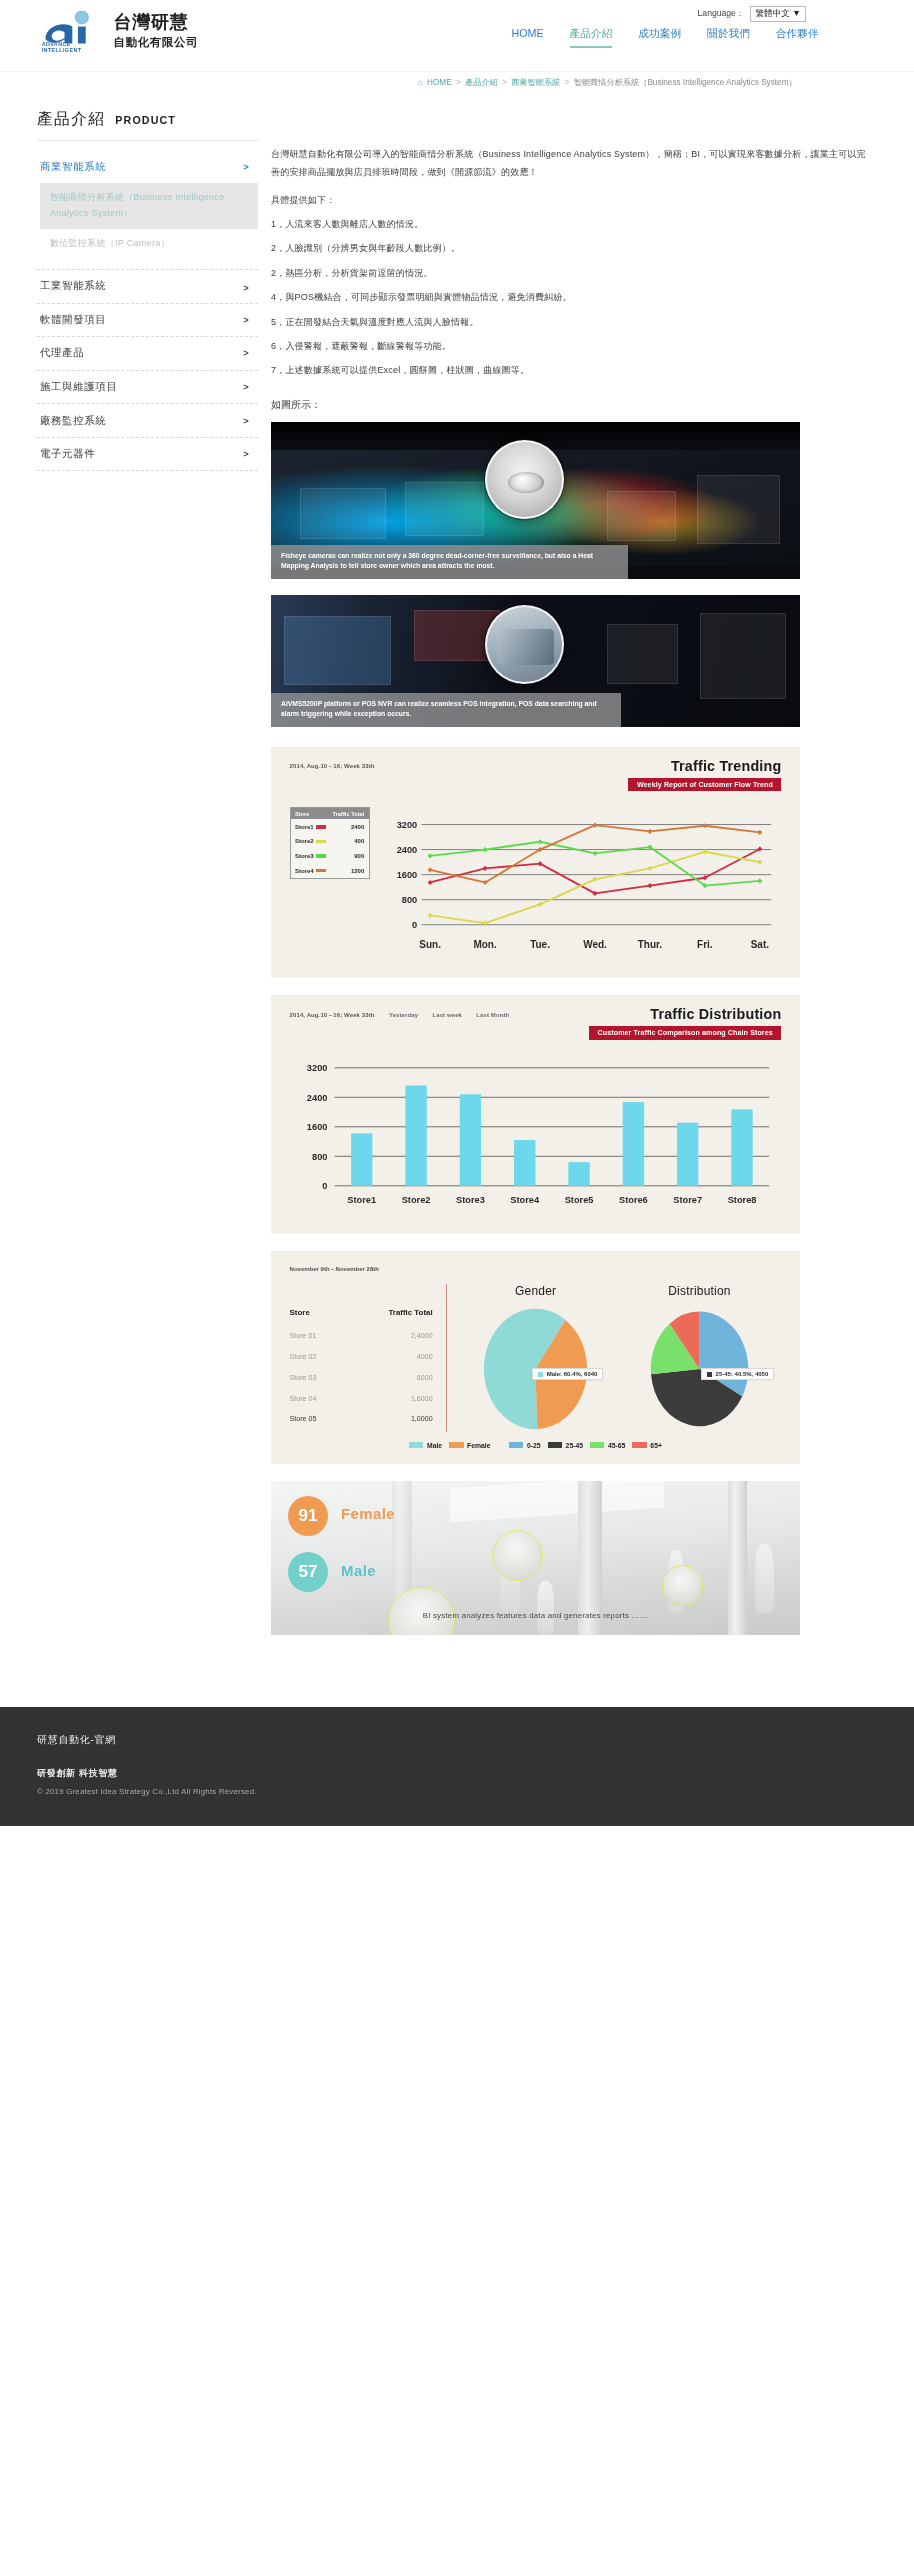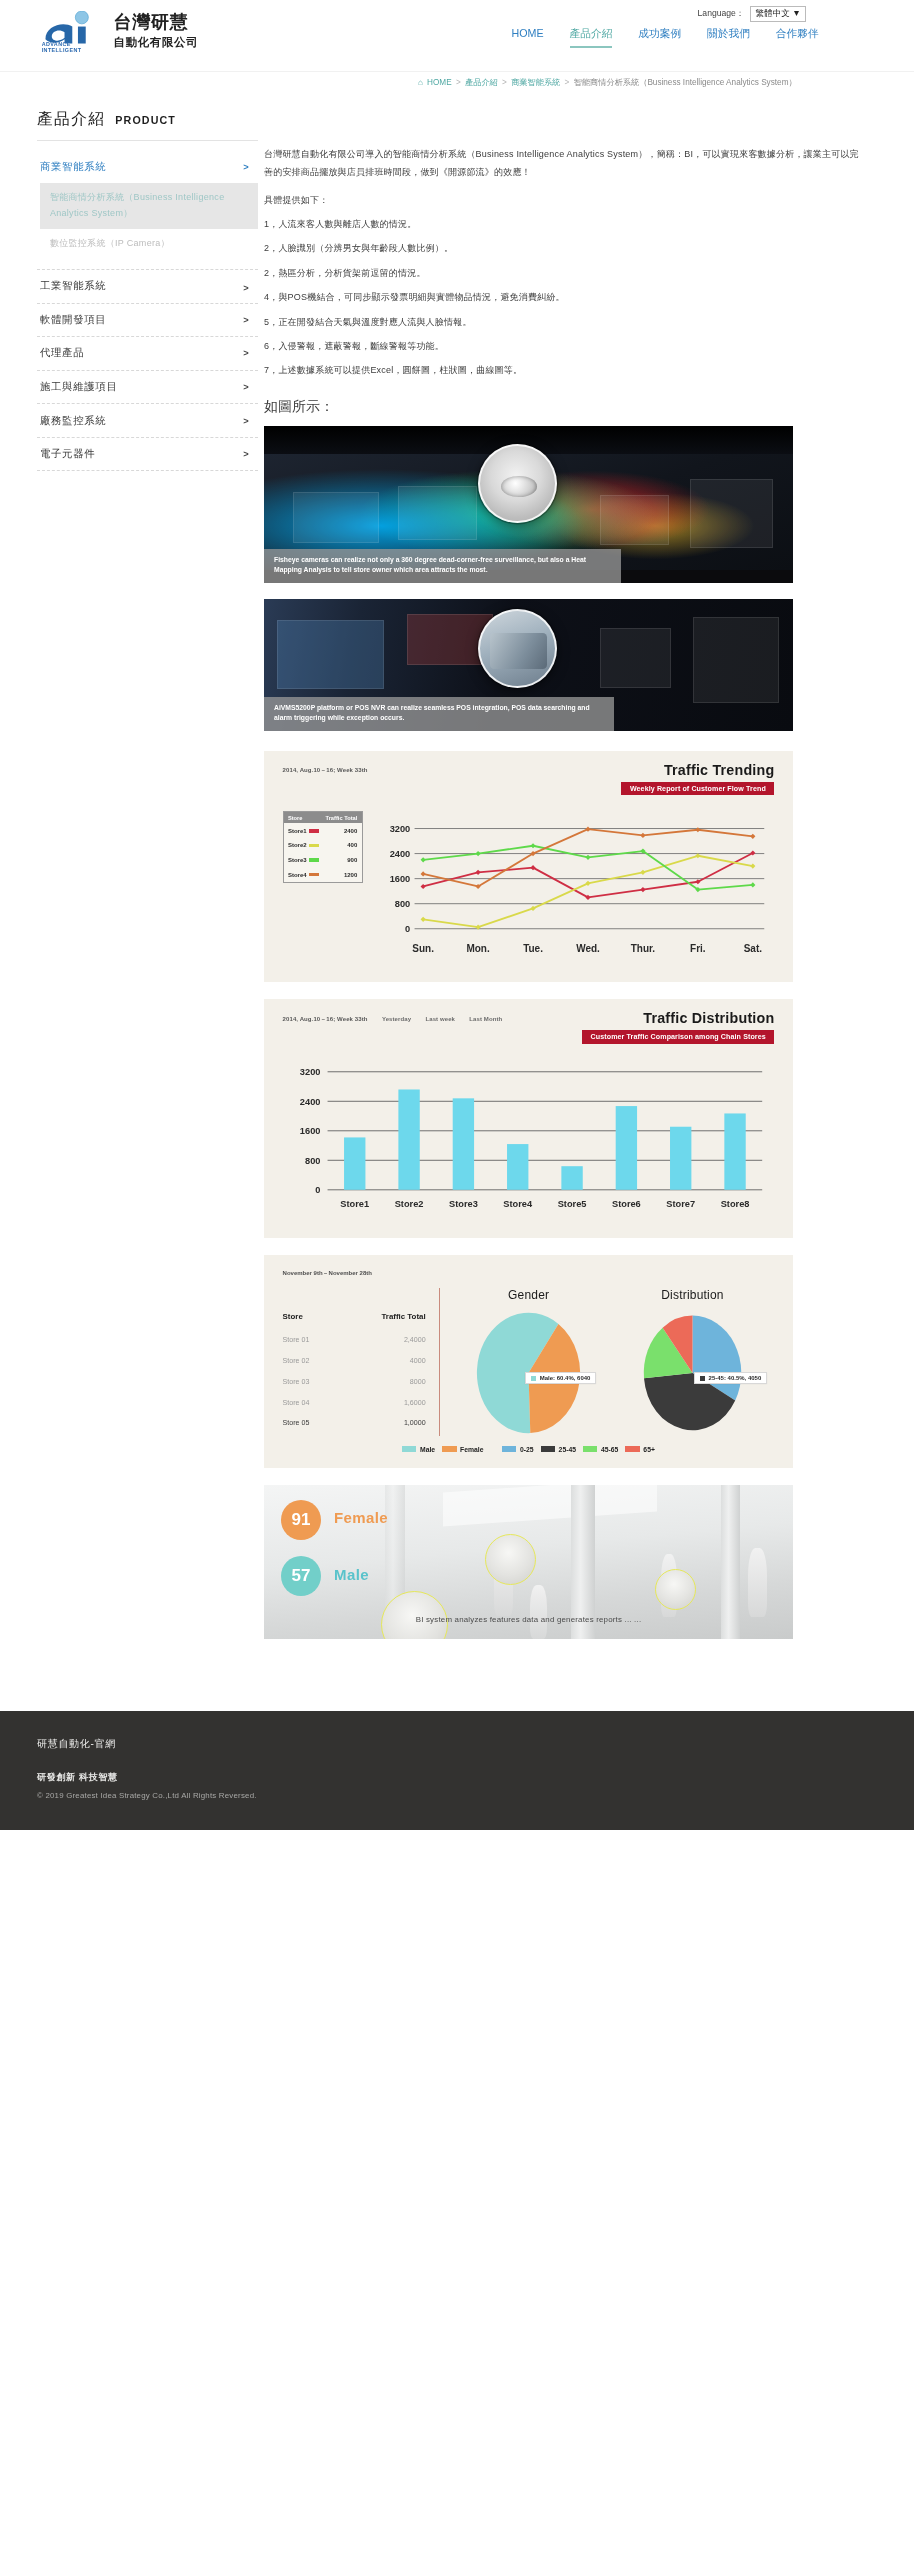--- a/index.html
+++ b/index.html
@@ -169,39 +169,39 @@
     cursor: pointer;
     letter-spacing: 0.3px;
   }
   .side-sub.sel { background: #e6e6e6; }
   .side-sub.plain { color: #bcbcbc; }
   .side-gap { height: 10px; }
 
   
   .content {
     width: 600px;
-    margin-left: 6px;
+    margin-left: 13px;
     padding-top: 15.7px;
   }
   .content p.body {
     font-size: 9px;
     line-height: 2.0;
     color: #3c3c3c;
     margin-bottom: 10px;
     letter-spacing: 0.2px;
   }
   .content p.tight { margin-bottom: 5.7px; }
   .content p.listline {
     font-size: 9px;
     line-height: 2.0;
     color: #3c3c3c;
     margin-bottom: 6.4px;
     letter-spacing: 0.2px;
   }
-  .asfig { margin: 18.6px 0 10px 0; font-size: 14px; color: #3c3c3c; }
+  .asfig { margin: 18.6px 0 10px 0; font-size: 10px; color: #3c3c3c; }
 
   
   .photo {
     width: 529px;
     position: relative;
     overflow: hidden;
   }
   .photo.p1 { height: 157px; margin-bottom: 15.7px; }
   .photo.p2 { height: 132px; margin-bottom: 20px; }
 

